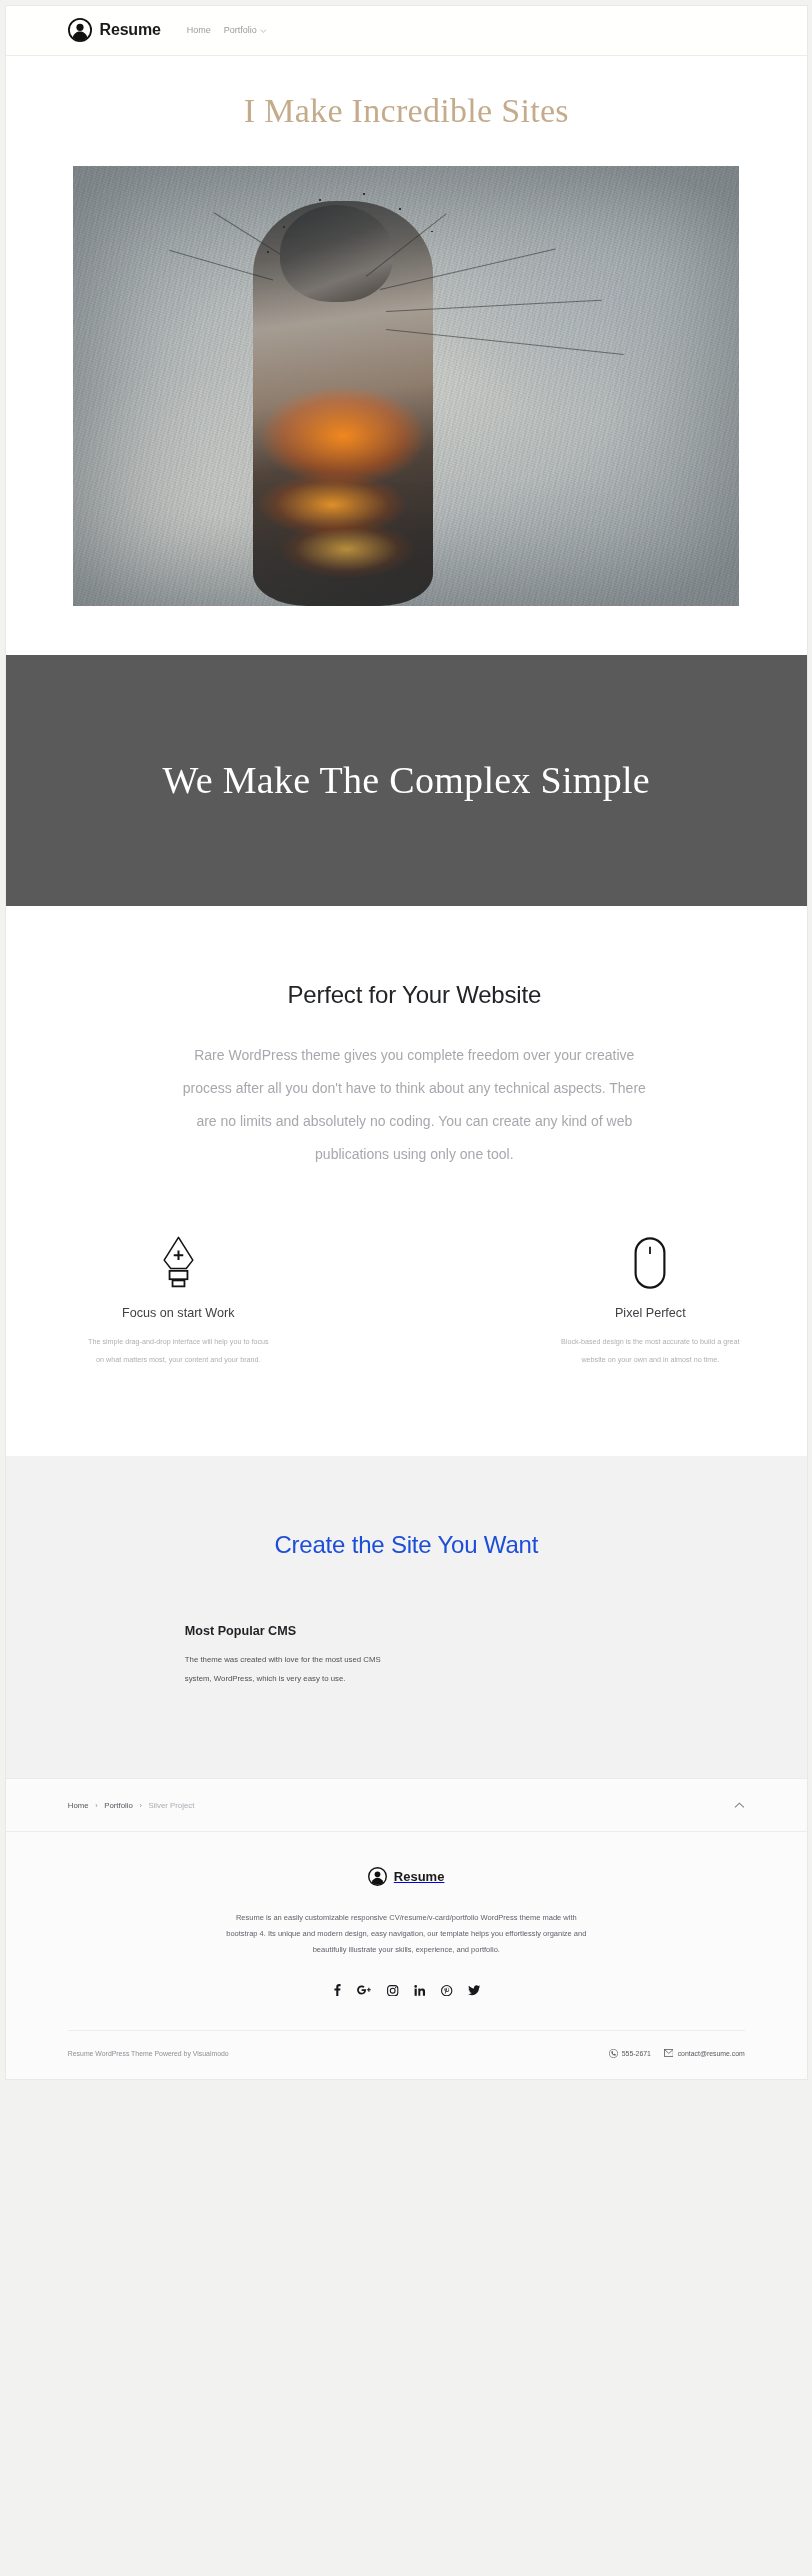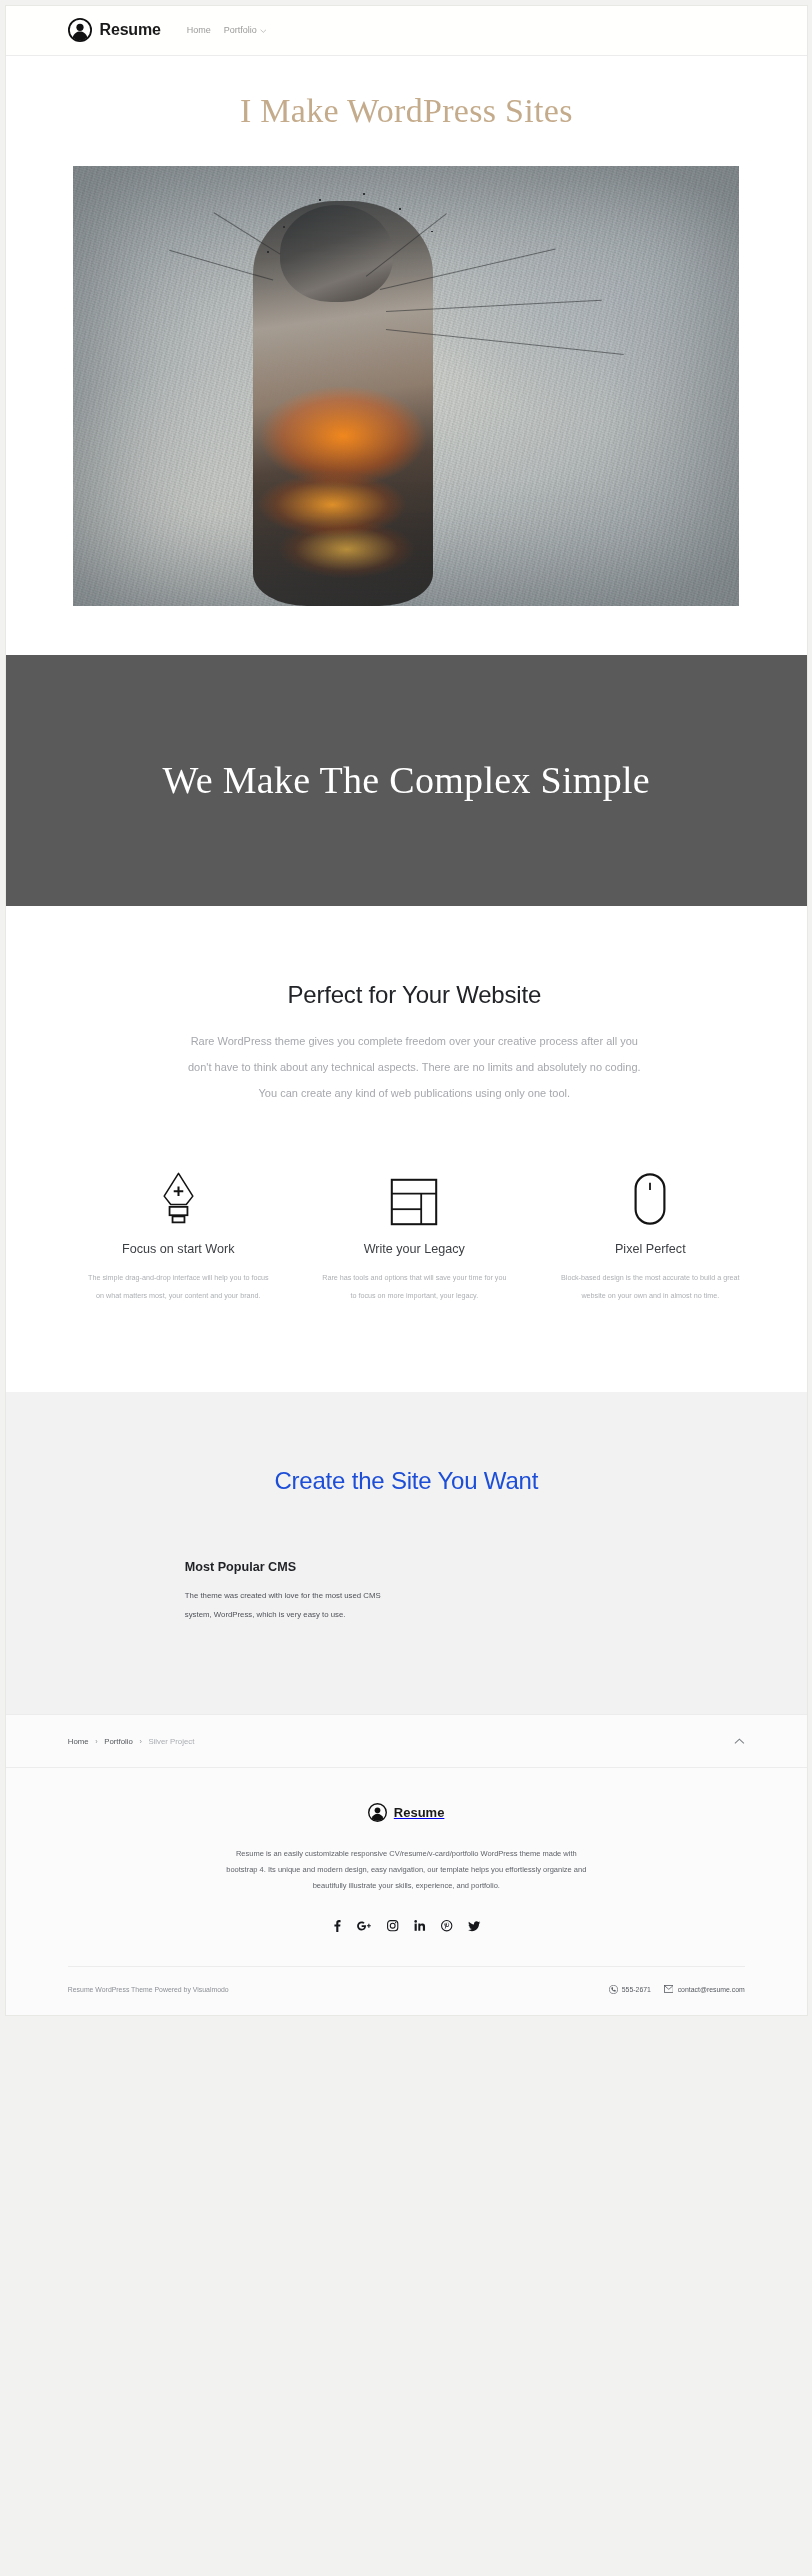--- a/index.html
+++ b/index.html
@@ -178,23 +178,23 @@
     text-align: center;
   }
   .sec-title {
     font-size: 24px;
     font-weight: 400;
     color: #222428;
     letter-spacing: -0.2px;
     font-family: "Liberation Sans", sans-serif;
   }
   .sec-lead {
-    margin: 20px auto 0 auto;
+    margin: 30px auto 0 auto;
     width: 467px;
-    font-size: 11px;
+    font-size: 14px;
     line-height: 2.35;
     color: #a6a8ad;
     font-weight: 400;
   }
   .features {
     margin: 60px auto 0 auto;
     width: 670px;
     display: flex;
     justify-content: space-between;
   }
@@ -329,21 +329,21 @@
           <span class="caret-dn">
             <svg width="6.6" height="4.2" viewBox="0 0 11 7">
                 <path d="M1 1.3 L5.5 5.6 L10 1.3" fill="none" stroke="#a4a4a4" stroke-width="1.1"></path>
               </svg>
           </span>
         </a>
       </div>
     </div>
 
     <div class="hero">
-      <h1 class="hero-title">I Make WordPress Sites</h1>
+      <h1 class="hero-title">I Make Incredible Sites</h1>
 
       <div class="hero-figure">
         <div class="art"></div>
         <div class="art-grain"></div>
         <div class="art-body"></div>
         <div class="art-head"></div>
         <div class="art-splash"></div>
         <div class="art-shard" style="left:46%;top:28%;width:180px;transform:rotate(-13deg);"></div>
         <div class="art-shard" style="left:47%;top:33%;width:216px;transform:rotate(-3deg);"></div>
         <div class="art-shard" style="left:47%;top:37%;width:239px;transform:rotate(6deg);"></div>
@@ -370,32 +370,20 @@
               <path d="M31 4 L55 42 L44 56 L18 56 L7 42 Z" fill="none" stroke="#141414" stroke-width="2.6" stroke-linejoin="round"></path>
               <path d="M31 26 L31 42 M23 34 L39 34" stroke="#141414" stroke-width="3.4"></path>
               <rect x="16" y="60" width="30" height="14" fill="none" stroke="#141414" stroke-width="3"></rect>
               <rect x="21" y="76" width="20" height="10" fill="none" stroke="#141414" stroke-width="3"></rect>
             </svg>
           </div>
           <div class="feature-title">Focus on start Work</div>
           <p class="feature-text">The simple drag-and-drop interface will help you to focus on what matters most, your content and your brand.</p>
         </div>
 
-        <div class="feature">
-          <div class="feature-icon">
-            <svg width="48" height="48" viewBox="0 0 80 80">
-              <rect x="3" y="3" width="74" height="74" fill="none" stroke="#141414" stroke-width="3.4"></rect>
-              <line x1="3" y1="26" x2="77" y2="26" stroke="#141414" stroke-width="3"></line>
-              <line x1="52" y1="26" x2="52" y2="77" stroke="#141414" stroke-width="3"></line>
-              <line x1="3" y1="52" x2="52" y2="52" stroke="#141414" stroke-width="3"></line>
-            </svg>
-          </div>
-          <div class="feature-title">Write your Legacy</div>
-          <p class="feature-text">Rare has tools and options that will save your time for you to focus on more important, your legacy.</p>
-        </div>
 
         <div class="feature">
           <div class="feature-icon">
             <svg width="34" height="54" viewBox="0 0 56 90">
               <rect x="4" y="4" width="48" height="82" rx="24" fill="none" stroke="#141414" stroke-width="3.6"></rect>
               <line x1="28" y1="18" x2="28" y2="30" stroke="#141414" stroke-width="3"></line>
             </svg>
           </div>
           <div class="feature-title">Pixel Perfect</div>
           <p class="feature-text">Block-based design is the most accurate to build a great website on your own and in almost no time.</p>

